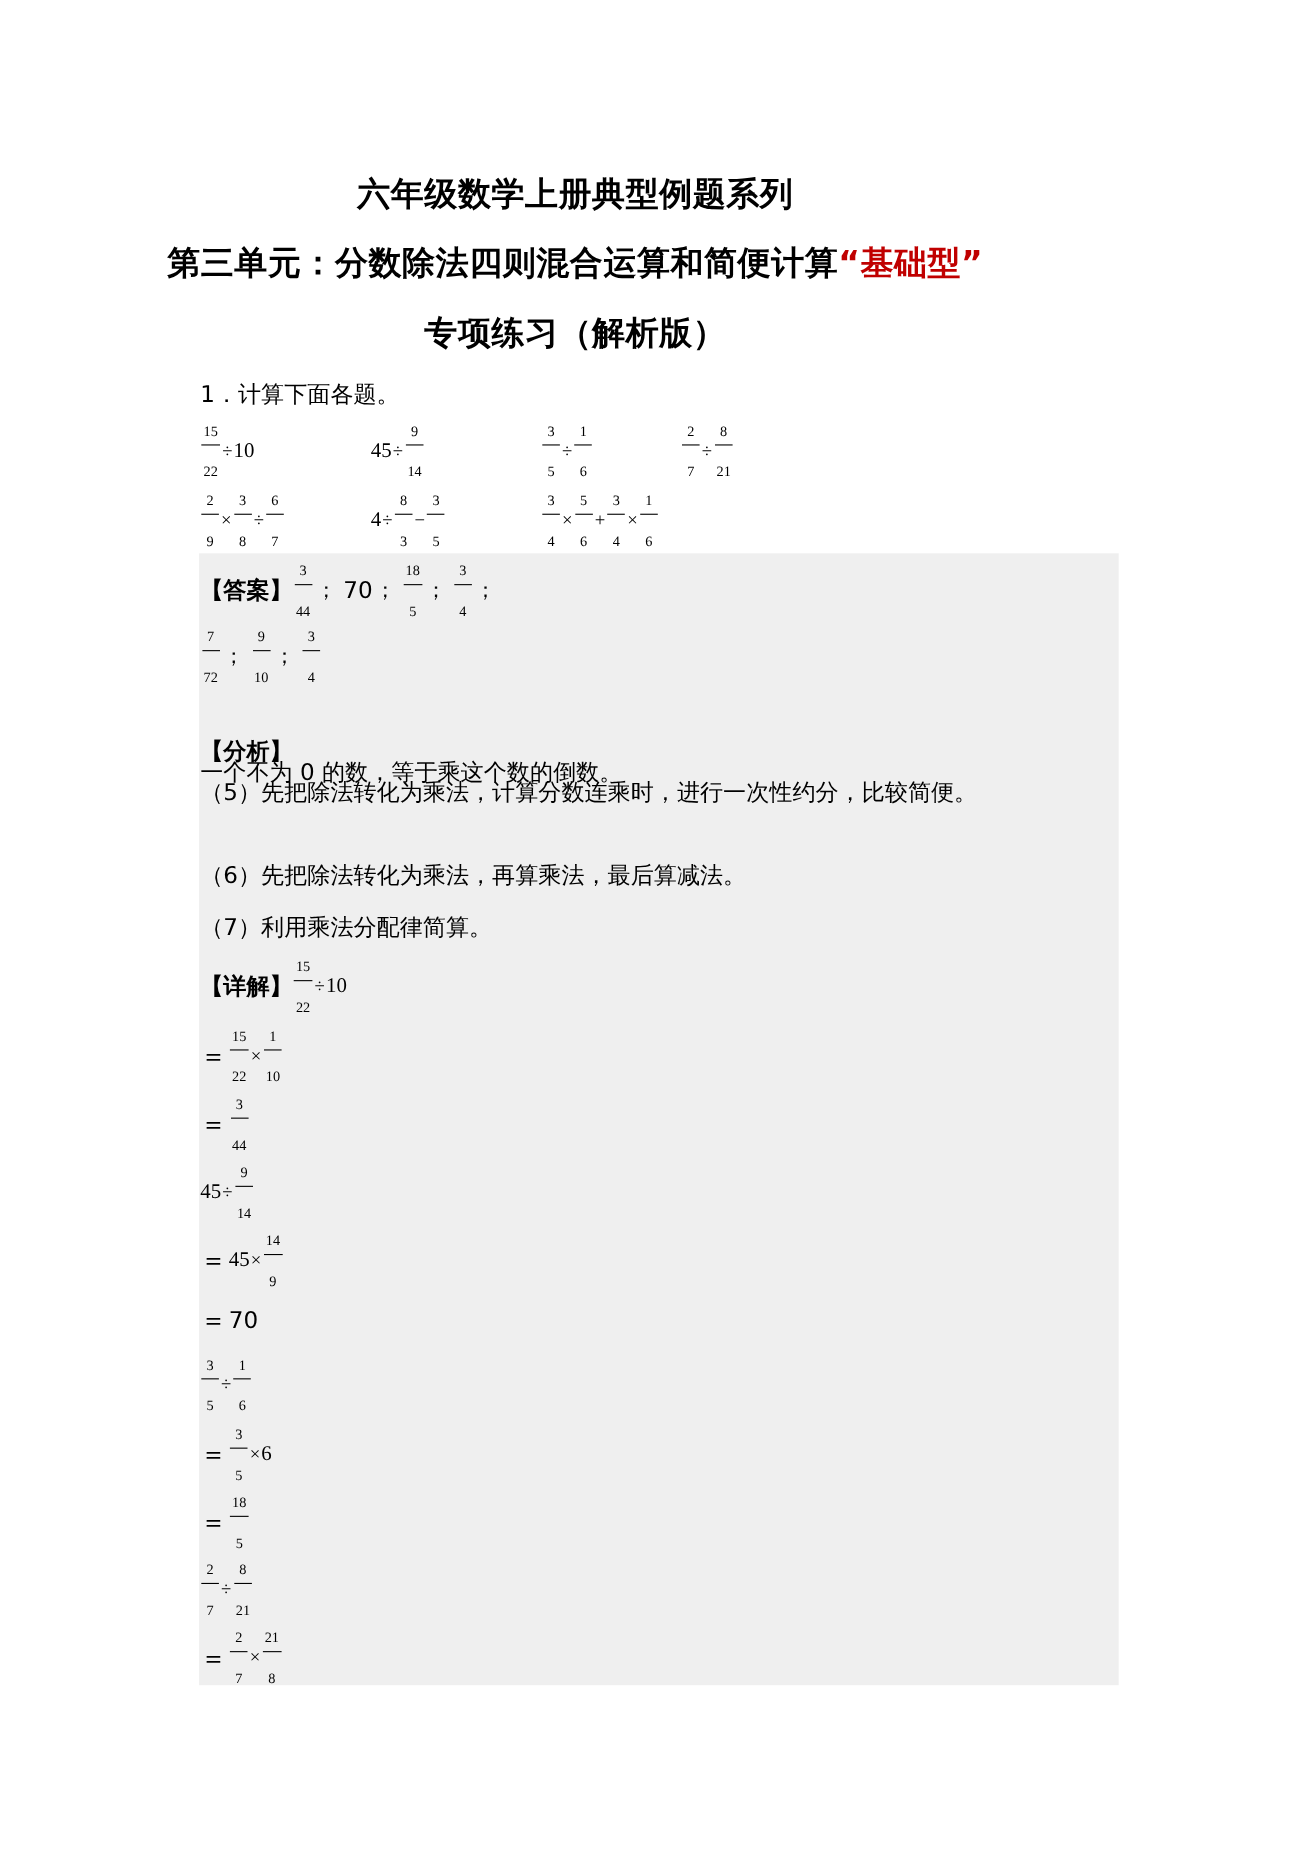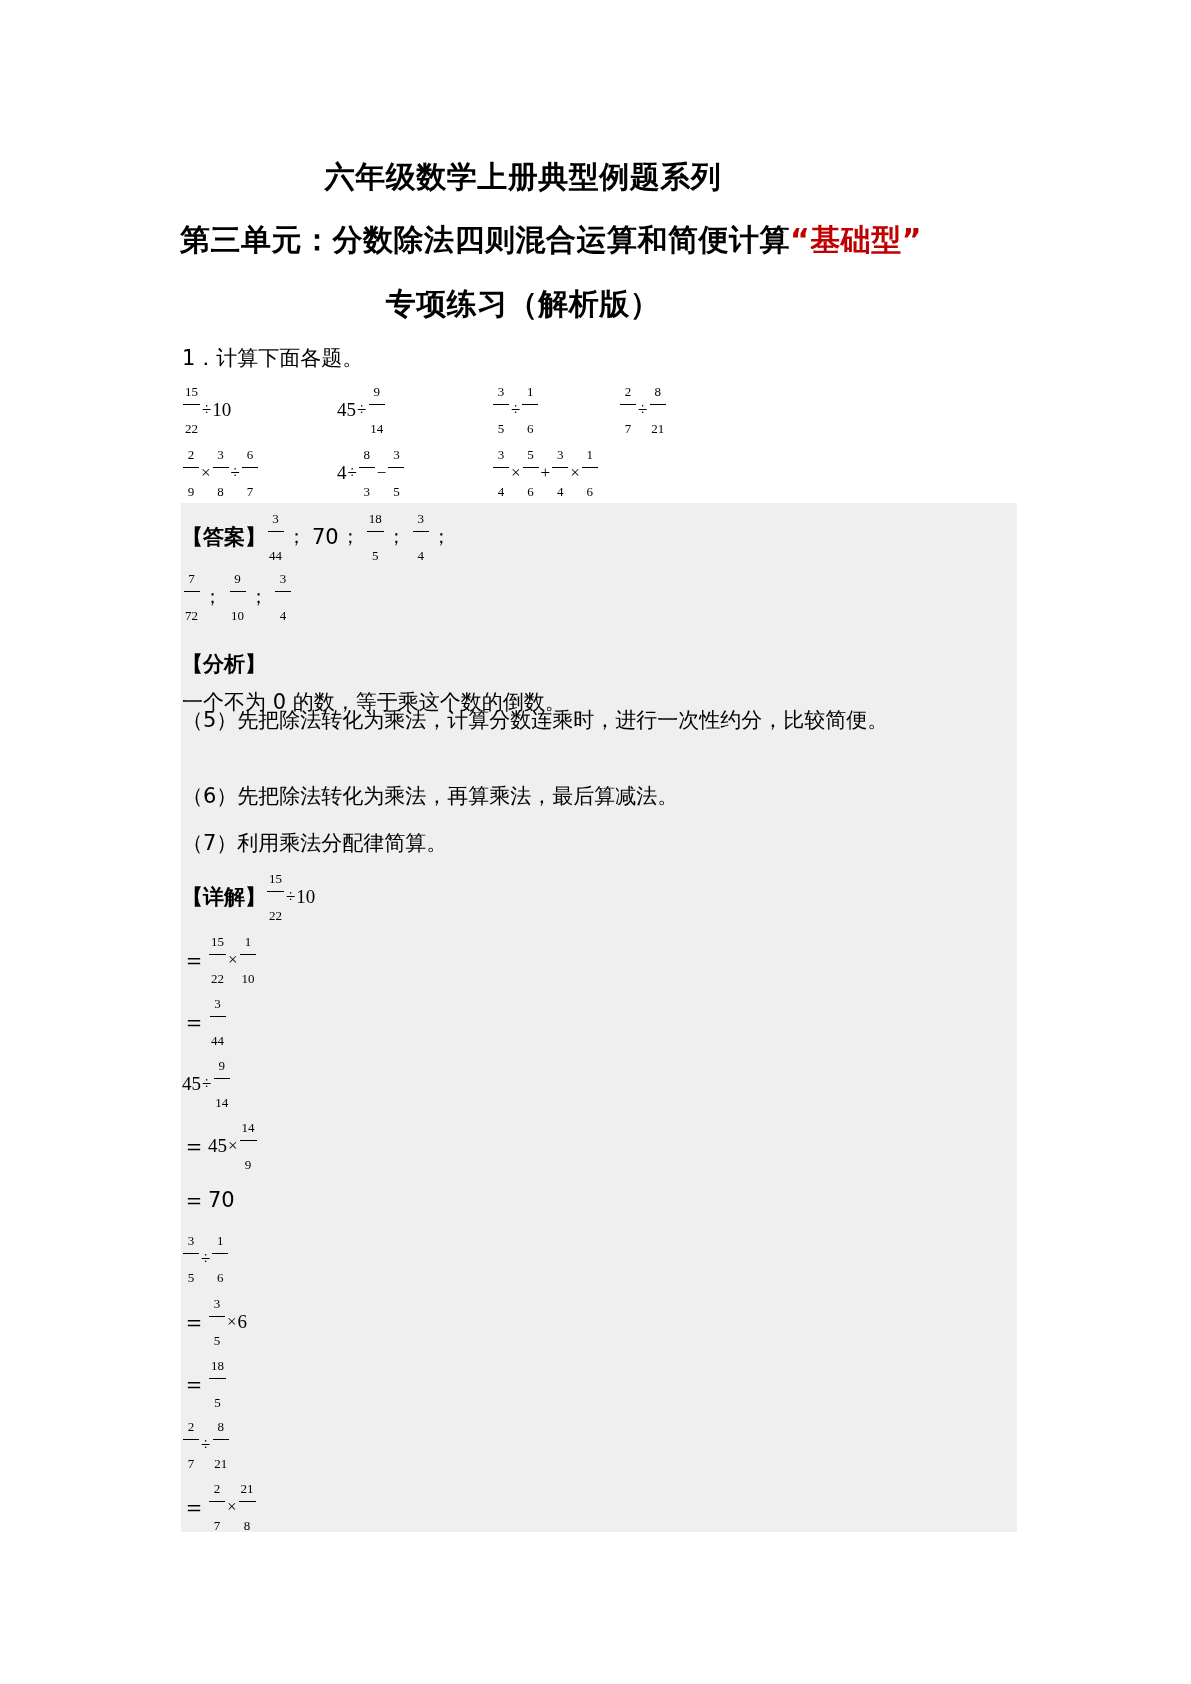--- a/index.html
+++ b/index.html
@@ -21,21 +21,21 @@
       width: 1046px;
       text-align: center;
       font-family: "DejaVu Sans", sans-serif;
       font-weight: bold;
       font-size: 30px;
       line-height: 40px;
       letter-spacing: 0.5px;
     }
     .title .red { color: #c00000; }
     .t1 { top: 157px; }
-    .t2 { top: 220px; padding-left: 28px; }
+    .t2 { top: 220px; }
     .t3 { top: 284px; }
 
     .q-stem {
       position: absolute;
       left: 182px;
       top: 344px;
       font-size: 21px;
       line-height: 28px;
     }
 
@@ -265,21 +265,21 @@
       <span class="num">9</span>
       <span class="den">10</span>
     </span>
   <span class="sep">；</span>
   <span class="frac">
       <span class="num">3</span>
       <span class="den">4</span>
     </span>
 </div>
 
-<div class="line cn" style="top:652px;flex-direction:column;">
+<div class="line cn" style="top:672px;flex-direction:column;">
   <span class="label">【分析】</span>
 </div>
 <div class="line cn" style="top:688px;">一个不为 0 的数，等于乘这个数的倒数。</div>
 <div class="line cn" style="top:706px;">（5）先把除法转化为乘法，计算分数连乘时，进行一次性约分，比较简便。</div>
 <div class="line cn" style="top:782px;">（6）先把除法转化为乘法，再算乘法，最后算减法。</div>
 <div class="line cn" style="top:829px;">（7）利用乘法分配律简算。</div>
 
 <div class="line" style="top:870px; height:54px;">
   <span class="label">【详解】</span>
   <span class="frac">

